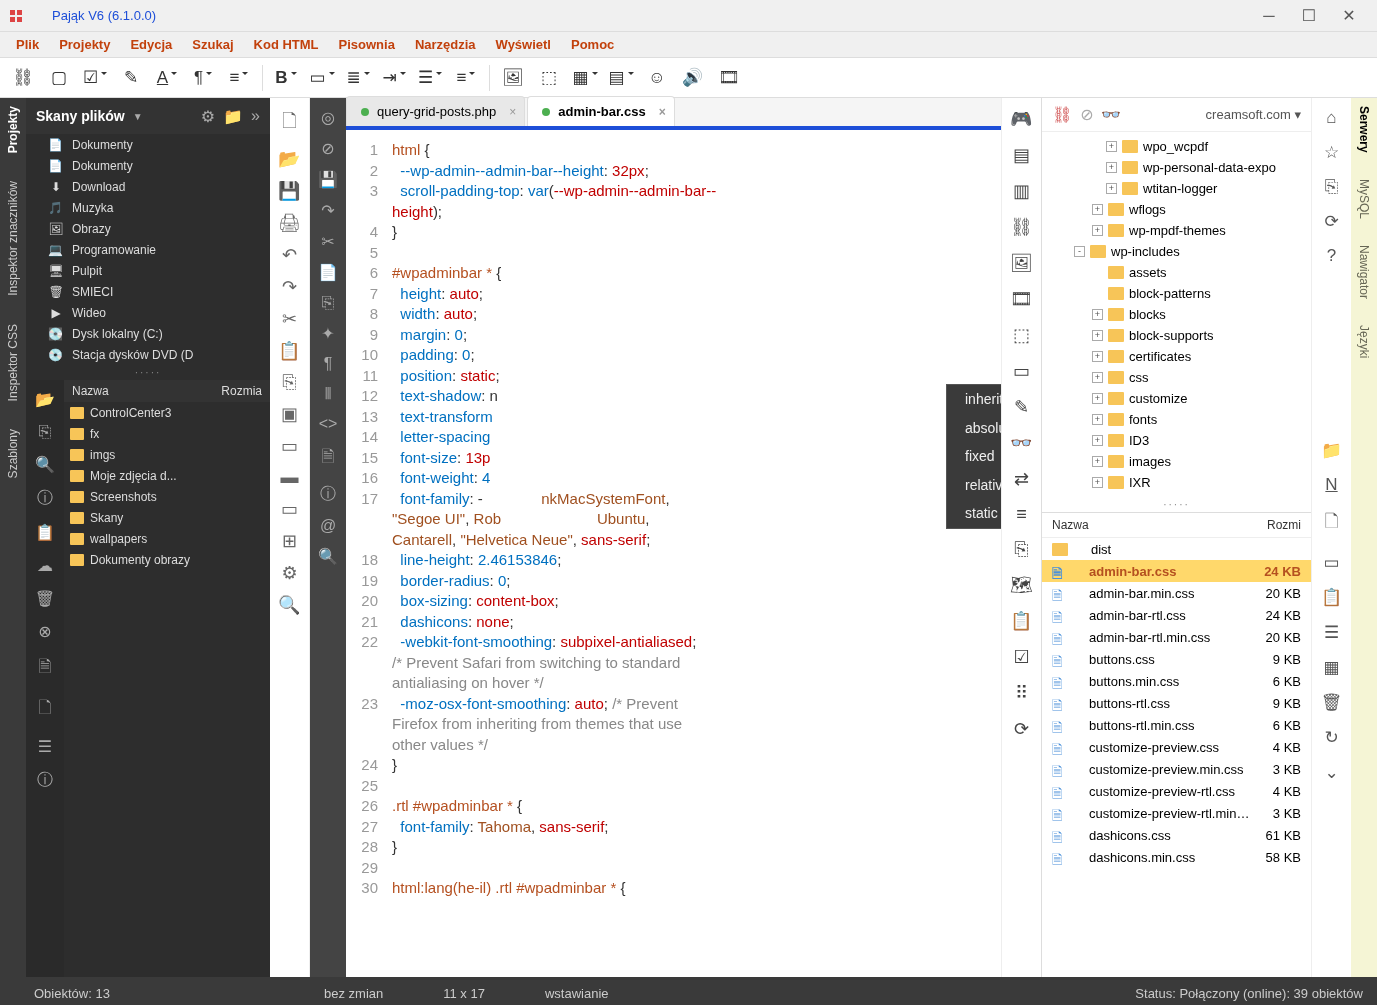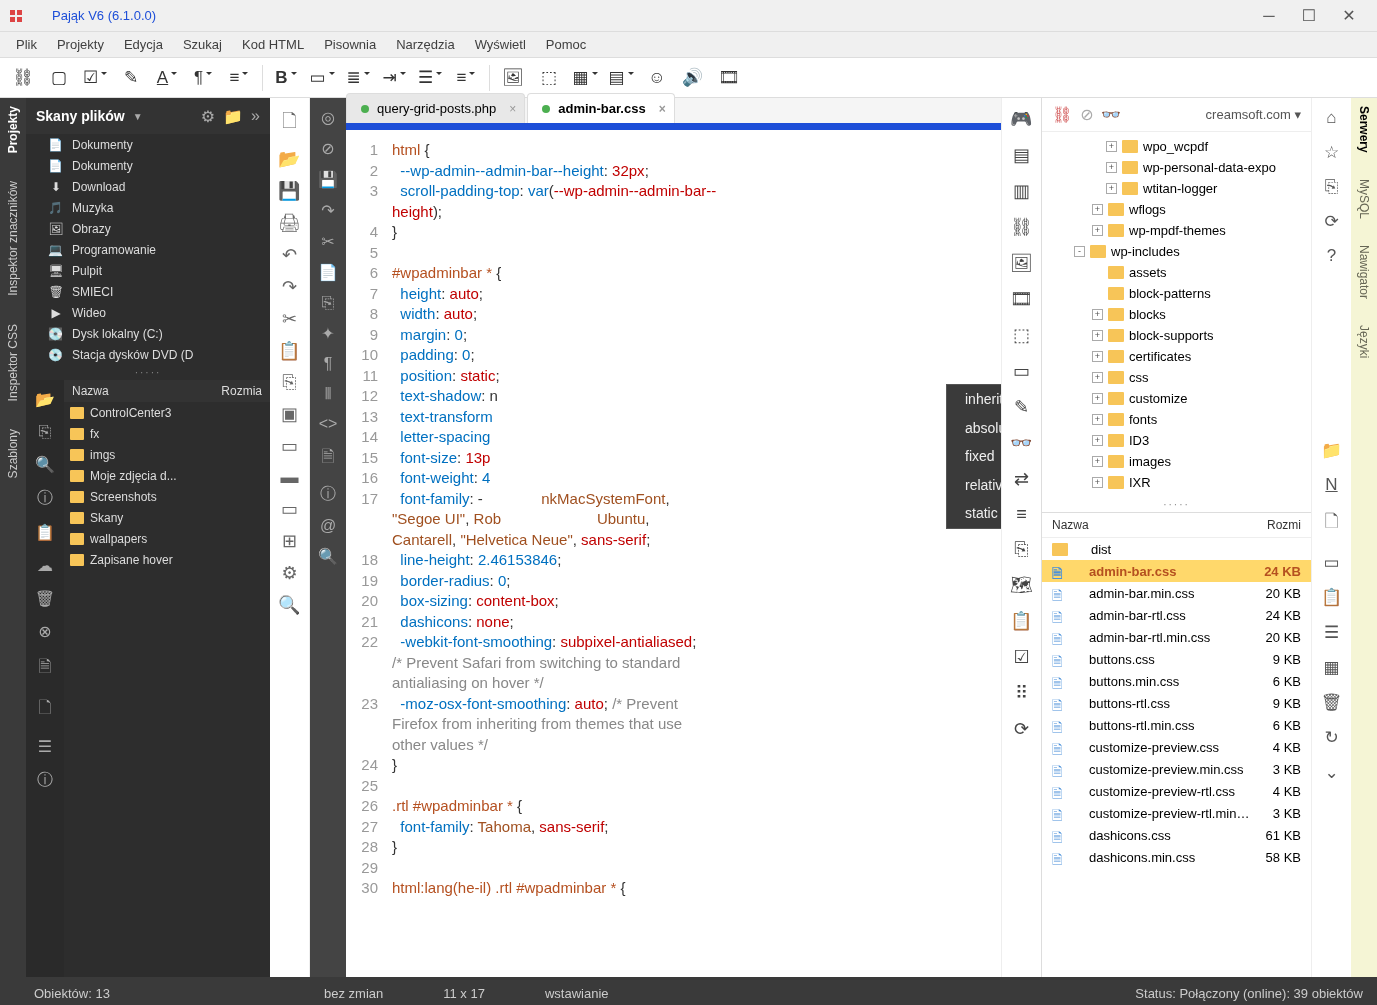--- a/index.html
+++ b/index.html
@@ -6,21 +6,21 @@
 body { width: 1377px; height: 1005px; overflow: hidden; background: #fff; position: relative; }
 
 
 .titlebar { height: 32px; background: #f0f0f0; display: flex; align-items: center; padding: 0 8px; border-bottom: 1px solid #ddd; }
 .titlebar .logo { width: 16px; height: 16px; margin-right: 8px; }
 .titlebar .title { font-size: 13px; color: #1d4ed8; flex: 1; margin-left: 20px; }
 .titlebar .winbtn { width: 40px; height: 28px; display: flex; align-items: center; justify-content: center; color: #555; cursor: pointer; }
 
 
 .menubar { height: 26px; background: #f0f0f0; display: flex; align-items: center; padding: 0 6px; border-bottom: 1px solid #ddd; }
-.menubar .menu { font-size: 13px; padding: 4px 10px; color: #404040; cursor: pointer; }
+.menubar .menu { font-size: 13px; padding: 4px 10px; color: #c2410c; cursor: pointer; font-weight: bold; }
 
 
 .toolbar { height: 40px; background: #fff; display: flex; align-items: center; padding: 0 8px; border-bottom: 1px solid #ddd; gap: 6px; }
 .toolbar .tbtn { width: 30px; height: 30px; display: flex; align-items: center; justify-content: center; color: #333; border-radius: 3px; cursor: pointer; font-size: 17px; }
 .toolbar .tsep { width: 1px; height: 26px; background: #ddd; margin: 0 2px; }
 .toolbar .tbtn.dd::after { content: ""; display: inline-block; border-top: 3px solid #333; border-left: 3px solid transparent; border-right: 3px solid transparent; margin-left: 3px; position: relative; top: -4px; }
 
 
 .main { display: flex; height: calc(100% - 32px - 26px - 40px - 28px); position: relative; }
 
@@ -51,21 +51,21 @@
 .fico { width: 14px; height: 12px; background: #f7c558; border-radius: 1px; display: inline-block; }
 
 
 .editwrap { flex: 1; display: flex; }
 .editgutter { width: 40px; background: #fff; border-right: 1px solid #eee; display: flex; flex-direction: column; align-items: center; gap: 10px; padding-top: 10px; }
 .editgutter .gic { color: #666; font-size: 18px; cursor: pointer; }
 .editgutter2 { width: 36px; background: #444; display: flex; flex-direction: column; align-items: center; gap: 12px; padding-top: 10px; }
 .editgutter2 .gic2 { color: #aaa; font-size: 16px; cursor: pointer; }
 
 .editor { flex: 1; display: flex; flex-direction: column; }
-.tabs { height: 32px; background: #f5f5f5; display: flex; align-items: flex-end; border-bottom: 7px solid #1d4ed8; }
+.tabs { height: 32px; background: #f5f5f5; display: flex; align-items: flex-end; border-bottom: 4px solid #1d4ed8; }
 .tab { height: 30px; padding: 0 28px 0 14px; display: flex; align-items: center; gap: 8px; font-size: 13px; background: #e8e8e8; border: 1px solid #ddd; border-bottom: none; border-radius: 4px 4px 0 0; margin-right: 2px; cursor: pointer; position: relative; }
 .tab.active { background: #fff; font-weight: bold; }
 .tab .bullet { width: 8px; height: 8px; border-radius: 50%; background: #4caf50; }
 .tab .tclose { position: absolute; right: 8px; color: #999; font-size: 12px; }
 
 .code { flex: 1; overflow: hidden; font-family: Consolas, monospace; font-size: 15px; line-height: 20.5px; display: flex; }
 .linenos { width: 40px; text-align: right; color: #999; padding: 10px 8px 10px 0; background: #fff; }
 .linenos div { height: 20.5px; }
 .codetext { flex: 1; padding: 10px 0 10px 6px; position: relative; }
 .codeline { height: 20.5px; white-space: pre; }
@@ -287,21 +287,21 @@
             <div class="lpitem2">
               <span class="fico"></span>
               <span>Skany</span>
             </div>
             <div class="lpitem2">
               <span class="fico"></span>
               <span>wallpapers</span>
             </div>
             <div class="lpitem2">
               <span class="fico"></span>
-              <span>Zapisane hover</span>
+              <span>Dokumenty obrazy</span>
             </div>
           </div>
       </div>
     </div>
   </div>
 
   <div class="editwrap">
     <div class="editgutter">
       <span class="gic dd">🗋</span>
       <span class="gic dd">📂</span>

